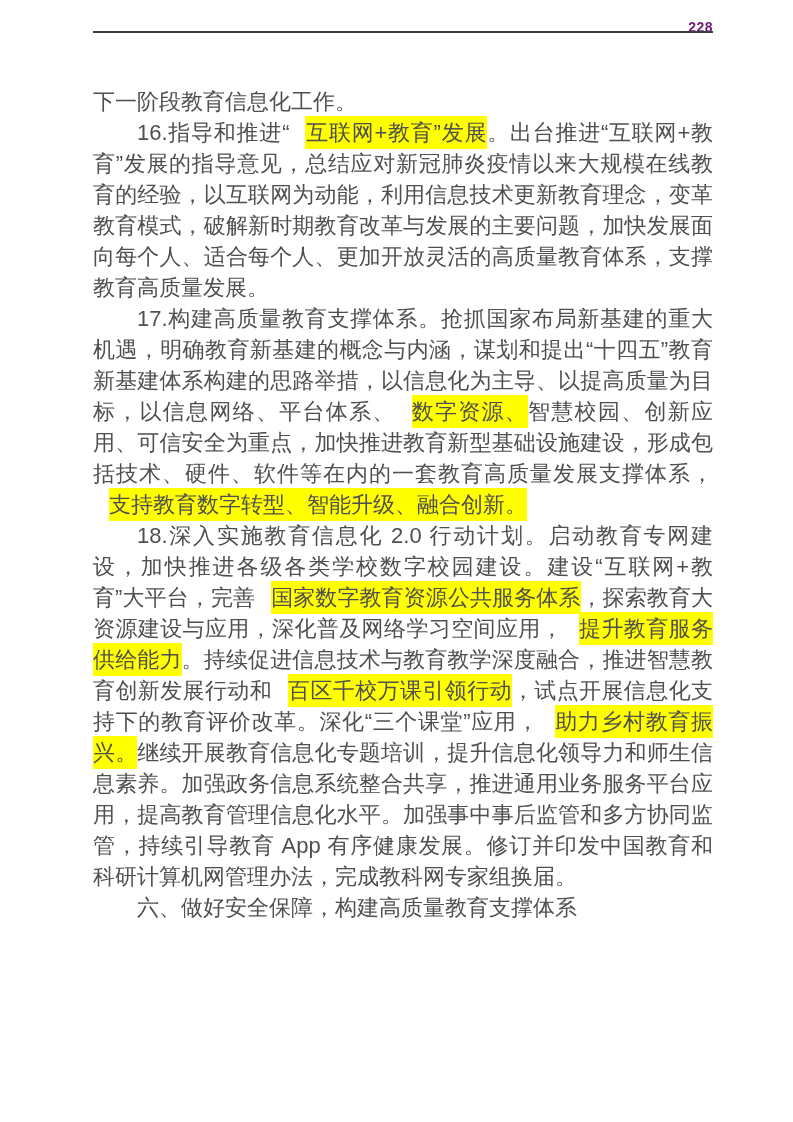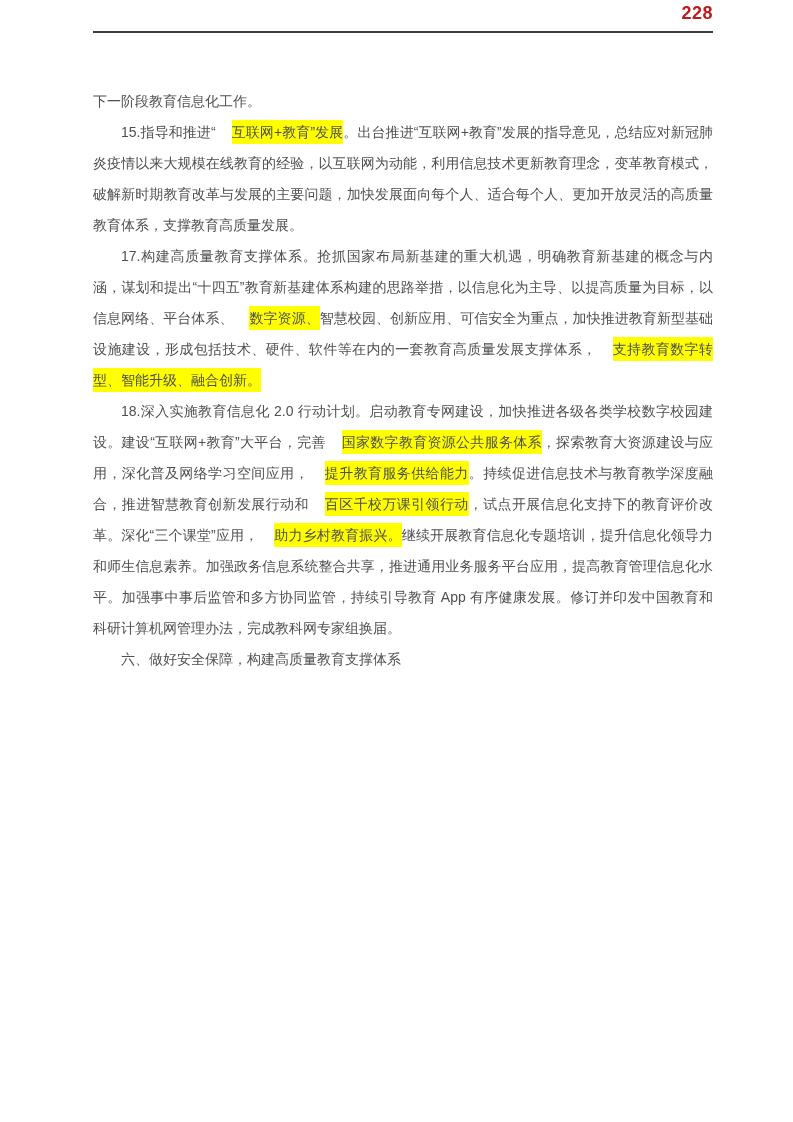--- a/index.html
+++ b/index.html
@@ -10,44 +10,44 @@
   .page {
     position: relative;
     width: 793px;
     height: 1122px;
     background: #ffffff;
     overflow: hidden;
     font-family: "Liberation Sans", "DejaVu Sans", sans-serif;
   }
   .page-number {
     position: absolute;
-    top: 3px;
+    top: 19px;
     right: 80px;
-    font-size: 18px;
+    font-size: 14px;
     font-weight: bold;
-    color: #b91c1c;
+    color: #701a75;
     letter-spacing: 0.5px;
   }
   .header-rule {
     position: absolute;
     left: 93px;
     top: 31px;
     width: 620px;
     height: 0;
     border: none;
     border-top: 2px solid #3c3c3c;
     margin: 0;
   }
   .content {
     position: absolute;
     left: 93px;
     top: 86px;
     width: 620px;
     color: #4f4f4f;
-    font-size: 14px;
+    font-size: 22px;
     line-height: 31px;
     text-align: justify;
   }
   .para {
     margin: 0;
     padding: 0;
   }
   .para.indent {
     text-indent: 2em;
   }
@@ -58,18 +58,18 @@
   }
 </style>
 </head>
 <body>
 
 <div class="page">
   <span class="page-number">228</span>
   <hr class="header-rule" style="border-top-color: rgb(60, 60, 60);">
   <div class="content" id="content" style="color: rgb(79, 79, 79);">
       <p class="para"><span>下一阶段教育信息化工作。</span></p>
-      <p class="para indent"><span>15.指导和推进“</span><span class="hl">互联网+教育”发展</span><span>。出台推进“互联网+教育”发展的指导意见，总结应对新冠肺炎疫情以来大规模在线教育的经验，以互联网为动能，利用信息技术更新教育理念，变革教育模式，破解新时期教育改革与发展的主要问题，加快发展面向每个人、适合每个人、更加开放灵活的高质量教育体系，支撑教育高质量发展。</span></p>
+      <p class="para indent"><span>16.指导和推进“</span><span class="hl">互联网+教育”发展</span><span>。出台推进“互联网+教育”发展的指导意见，总结应对新冠肺炎疫情以来大规模在线教育的经验，以互联网为动能，利用信息技术更新教育理念，变革教育模式，破解新时期教育改革与发展的主要问题，加快发展面向每个人、适合每个人、更加开放灵活的高质量教育体系，支撑教育高质量发展。</span></p>
       <p class="para indent"><span>17.构建高质量教育支撑体系。抢抓国家布局新基建的重大机遇，明确教育新基建的概念与内涵，谋划和提出“十四五”教育新基建体系构建的思路举措，以信息化为主导、以提高质量为目标，以信息网络、平台体系、</span><span class="hl">数字资源、</span><span>智慧校园、创新应用、可信安全为重点，加快推进教育新型基础设施建设，形成包括技术、硬件、软件等在内的一套教育高质量发展支撑体系，</span><span class="hl">支持教育数字转型、智能升级、融合创新。</span></p>
       <p class="para indent"><span>18.深入实施教育信息化 2.0 行动计划。启动教育专网建设，加快推进各级各类学校数字校园建设。建设“互联网+教育”大平台，完善</span><span class="hl">国家数字教育资源公共服务体系</span><span>，探索教育大资源建设与应用，深化普及网络学习空间应用，</span><span class="hl">提升教育服务供给能力</span><span>。持续促进信息技术与教育教学深度融合，推进智慧教育创新发展行动和</span><span class="hl">百区千校万课引领行动</span><span>，试点开展信息化支持下的教育评价改革。深化“三个课堂”应用，</span><span class="hl">助力乡村教育振兴。</span><span>继续开展教育信息化专题培训，提升信息化领导力和师生信息素养。加强政务信息系统整合共享，推进通用业务服务平台应用，提高教育管理信息化水平。加强事中事后监管和多方协同监管，持续引导教育 App 有序健康发展。修订并印发中国教育和科研计算机网管理办法，完成教科网专家组换届。</span></p>
       <p class="para indent"><span>六、做好安全保障，构建高质量教育支撑体系</span></p>
     </div>
 </div>
 
 </body></html>

